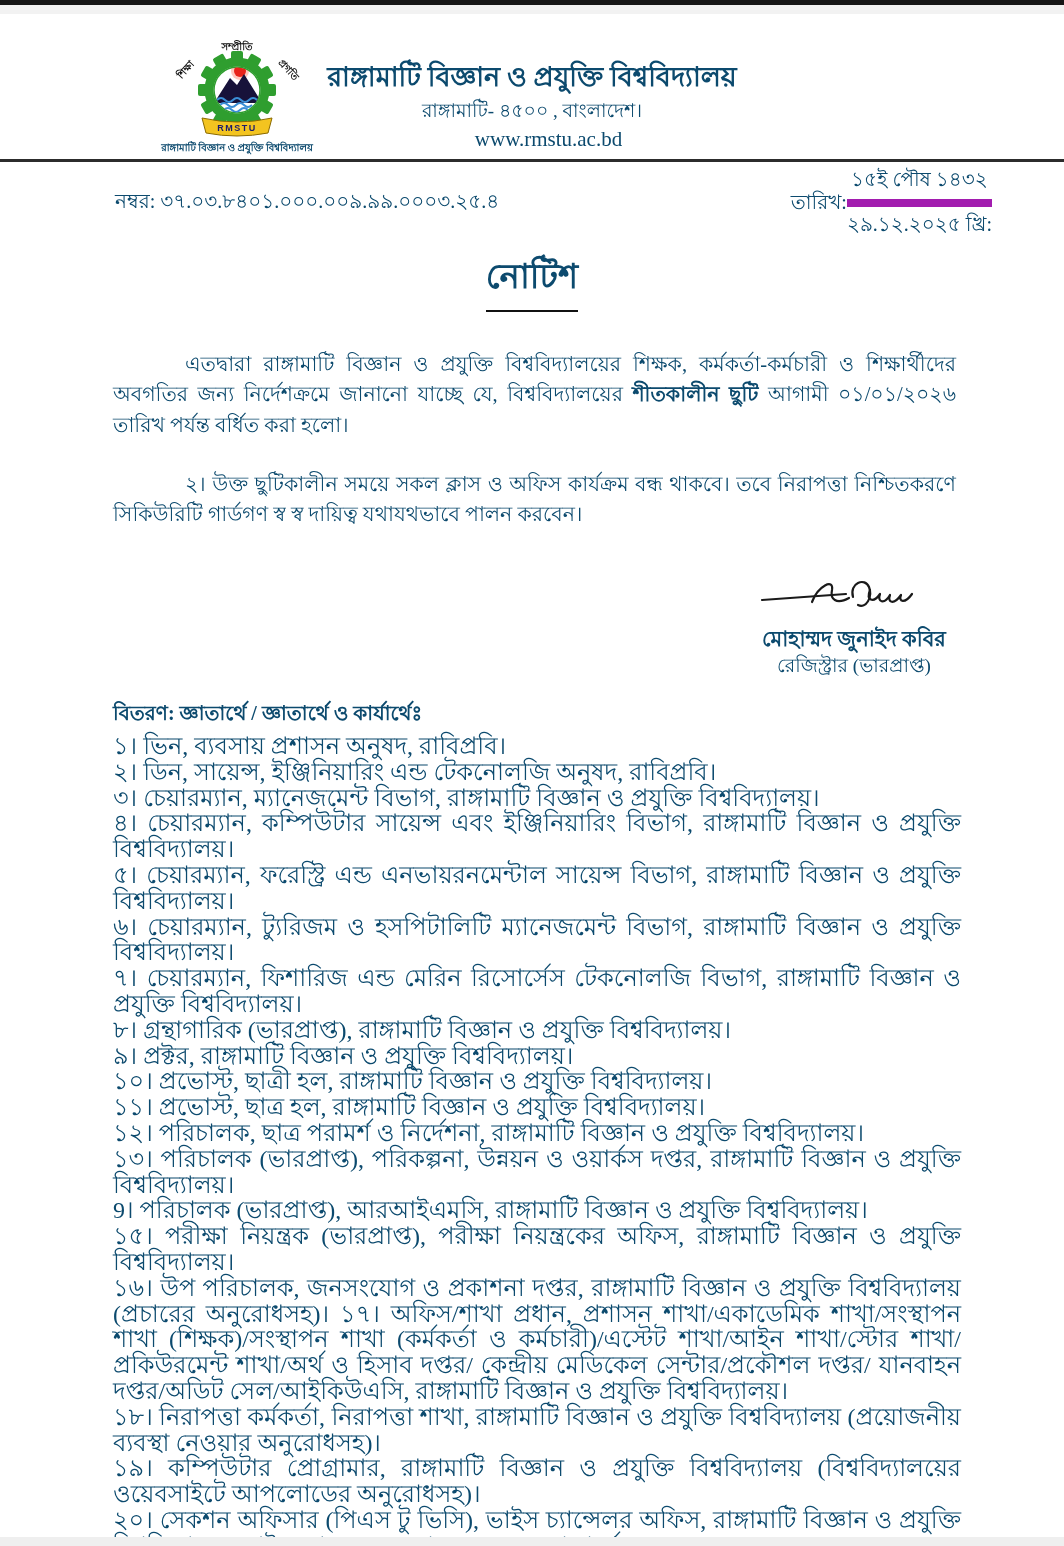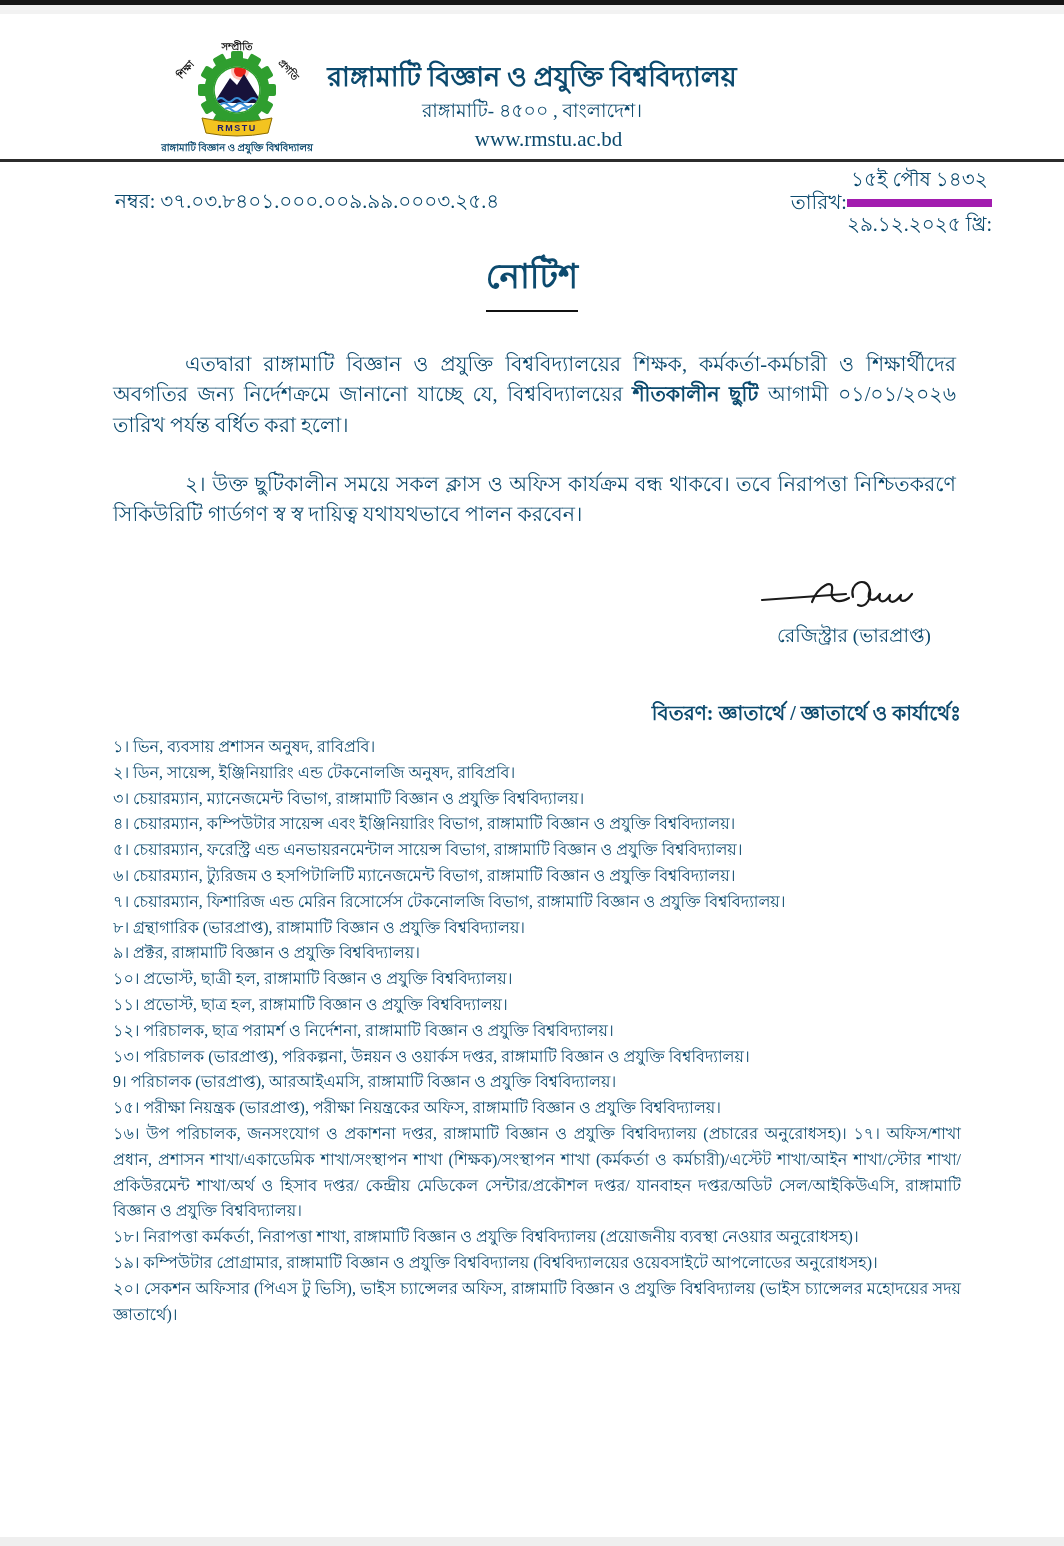--- a/index.html
+++ b/index.html
@@ -43,22 +43,22 @@
   .bold{font-weight:bold;}
 
   
   .sig-block{position:absolute;left:726px;top:570px;width:256px;text-align:center;}
   .sig-scribble{display:block;margin:0 auto;}
   .sig-name{font-size:21px;font-weight:bold;line-height:26px;margin-top:4px;}
   .sig-desg{font-size:19px;line-height:24px;margin-top:2px;}
 
   
   .dist{position:absolute;left:113px;top:700px;width:848px;}
-  .dist-head{font-size:20px;font-weight:bold;line-height:26px;margin-bottom:8px;text-align:right;}
-  .dist-item{font-size:16px;line-height:25.8px;text-align:justify;}
+  .dist-head{font-size:20px;font-weight:bold;line-height:26px;margin-bottom:8px;}
+  .dist-item{font-size:24px;line-height:25.8px;text-align:justify;}
 </style>
 </head>
 <body>
 
 <div class="page">
 
   <div class="scan-top-dark"></div>
   <div class="scan-top-gray"></div>
 
   <div class="logo-wrap">
@@ -135,20 +135,21 @@
 
   <div class="sig-block">
     <svg class="sig-scribble" width="200" height="52" viewBox="0 0 200 52">
       <g stroke="#1a1a1a" stroke-width="2.2" fill="none" stroke-linecap="round" stroke-linejoin="round">
         <path d="M8 30 L92 24"></path>
         <path d="M58 32 C 64 16 80 8 78 20 C 76 29 82 35 95 28"></path>
         <path d="M99 27 C 95 13 111 7 115 17 C 119 27 112 39 104 35"></path>
         <path d="M116 20 C 112 30 119 34 126 24 C 123 32 130 35 136 25 C 133 33 140 35 147 25 C 144 32 151 34 158 24"></path>
       </g>
     </svg>
+    <div class="sig-name">মোহাম্মদ জুনাইদ কবির</div>
     <div class="sig-desg">রেজিস্ট্রার (ভারপ্রাপ্ত)</div>
   </div>
 
   <div class="dist">
     <div class="dist-head">বিতরণ: জ্ঞাতার্থে / জ্ঞাতার্থে ও কার্যার্থেঃ</div>
     <div class="dist-item">১। ভিন, ব্যবসায় প্রশাসন অনুষদ, রাবিপ্রবি।</div>
     <div class="dist-item">২। ডিন, সায়েন্স, ইঞ্জিনিয়ারিং এন্ড টেকনোলজি অনুষদ, রাবিপ্রবি।</div>
     <div class="dist-item">৩। চেয়ারম্যান, ম্যানেজমেন্ট বিভাগ, রাঙ্গামাটি বিজ্ঞান ও প্রযুক্তি বিশ্ববিদ্যালয়।</div>
     <div class="dist-item">৪। চেয়ারম্যান, কম্পিউটার সায়েন্স এবং ইঞ্জিনিয়ারিং বিভাগ, রাঙ্গামাটি বিজ্ঞান ও প্রযুক্তি বিশ্ববিদ্যালয়।</div>
     <div class="dist-item">৫। চেয়ারম্যান, ফরেস্ট্রি এন্ড এনভায়রনমেন্টাল সায়েন্স বিভাগ, রাঙ্গামাটি বিজ্ঞান ও প্রযুক্তি বিশ্ববিদ্যালয়।</div>

